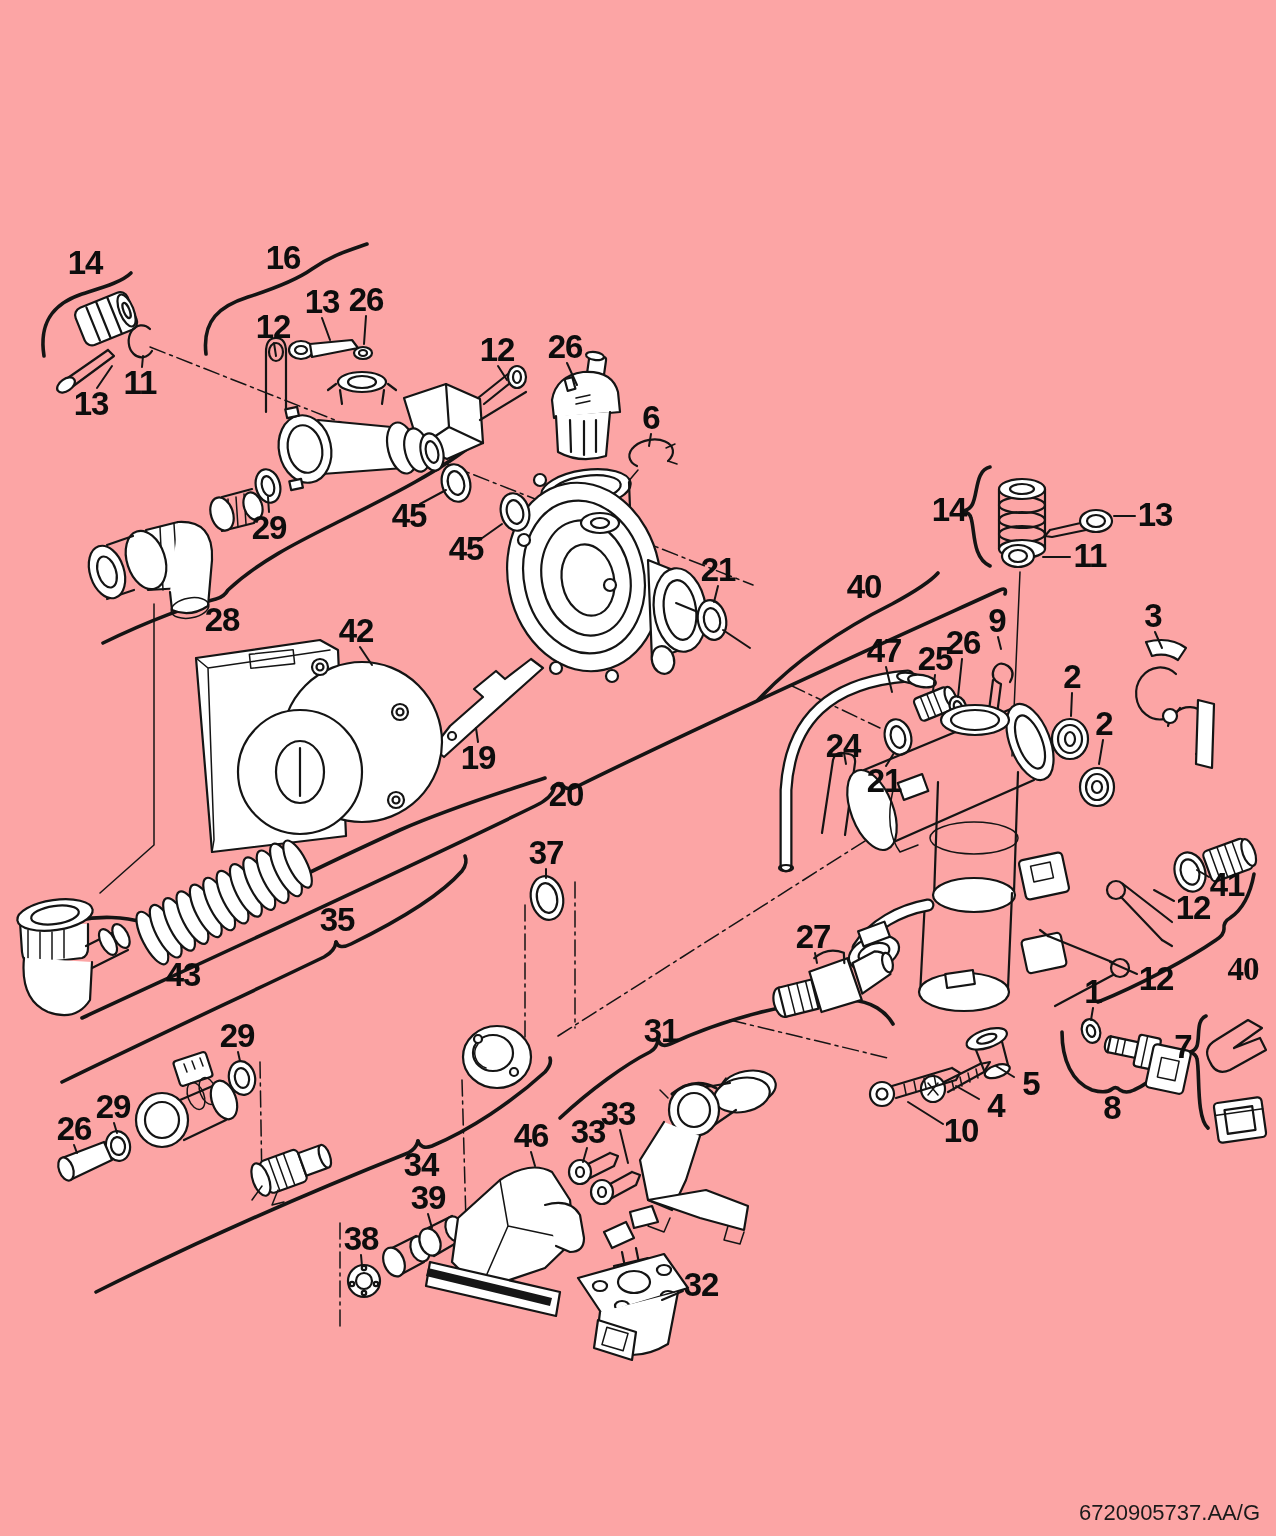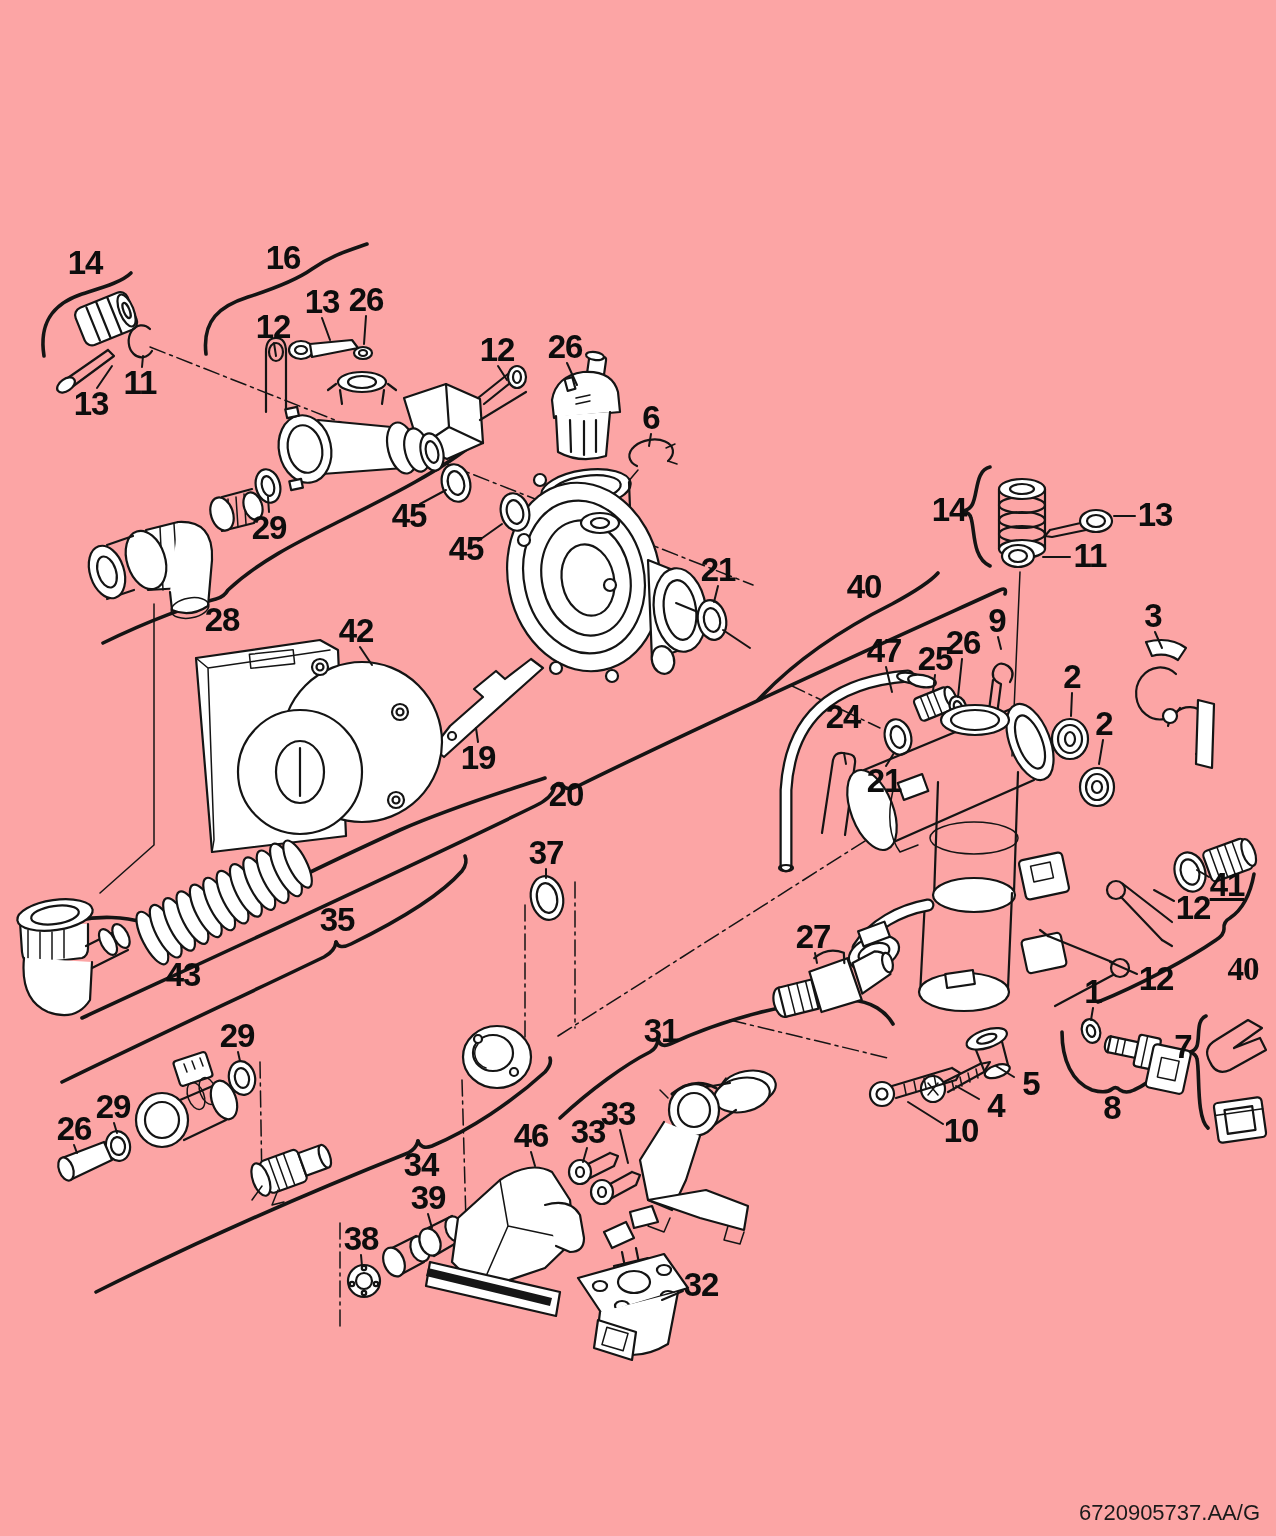--- a/index.html
+++ b/index.html
@@ -591,25 +591,25 @@
       <div class="callout" style="left: 949px; top: 510px;">14</div>
       <div class="callout" style="left: 1155px; top: 515px;">13</div>
       <div class="callout" style="left: 1090px; top: 556px;">11</div>
       <div class="callout" style="left: 1153px; top: 616px;">3</div>
       <div class="callout" style="left: 997px; top: 621px;">9</div>
       <div class="callout" style="left: 884px; top: 651px;">47</div>
       <div class="callout" style="left: 935px; top: 659px;">25</div>
       <div class="callout" style="left: 963px; top: 643px;">26</div>
       <div class="callout" style="left: 1072px; top: 677px;">2</div>
       <div class="callout" style="left: 1104px; top: 724px;">2</div>
-      <div class="callout" style="left: 843px; top: 717px;">24</div>
+      <div class="callout" style="left: 843px; top: 746px;">24</div>
       <div class="callout" style="left: 884px; top: 781px;">21</div>
       <div class="callout" style="left: 478px; top: 758px;">19</div>
       <div class="callout" style="left: 566px; top: 795px;">20</div>
-      <div class="callout" style="left: 1227px; top: 885px; text-decoration: underline;">41</div>
+      <div class="callout" style="left: 1227px; top: 885px;">41</div>
       <div class="callout" style="left: 1193px; top: 908px;">12</div>
       <div class="callout" style="left: 1243px; top: 969px; font-family: Liberation Serif, serif;">40</div>
       <div class="callout" style="left: 1156px; top: 979px;">12</div>
       <div class="callout" style="left: 813px; top: 937px;">27</div>
       <div class="callout" style="left: 337px; top: 920px;">35</div>
       <div class="callout" style="left: 546px; top: 853px;">37</div>
       <div class="callout" style="left: 183px; top: 975px;">43</div>
       <div class="callout" style="left: 1093px; top: 992px;">1</div>
       <div class="callout" style="left: 1183px; top: 1047px;">7</div>
       <div class="callout" style="left: 237px; top: 1036px;">29</div>

